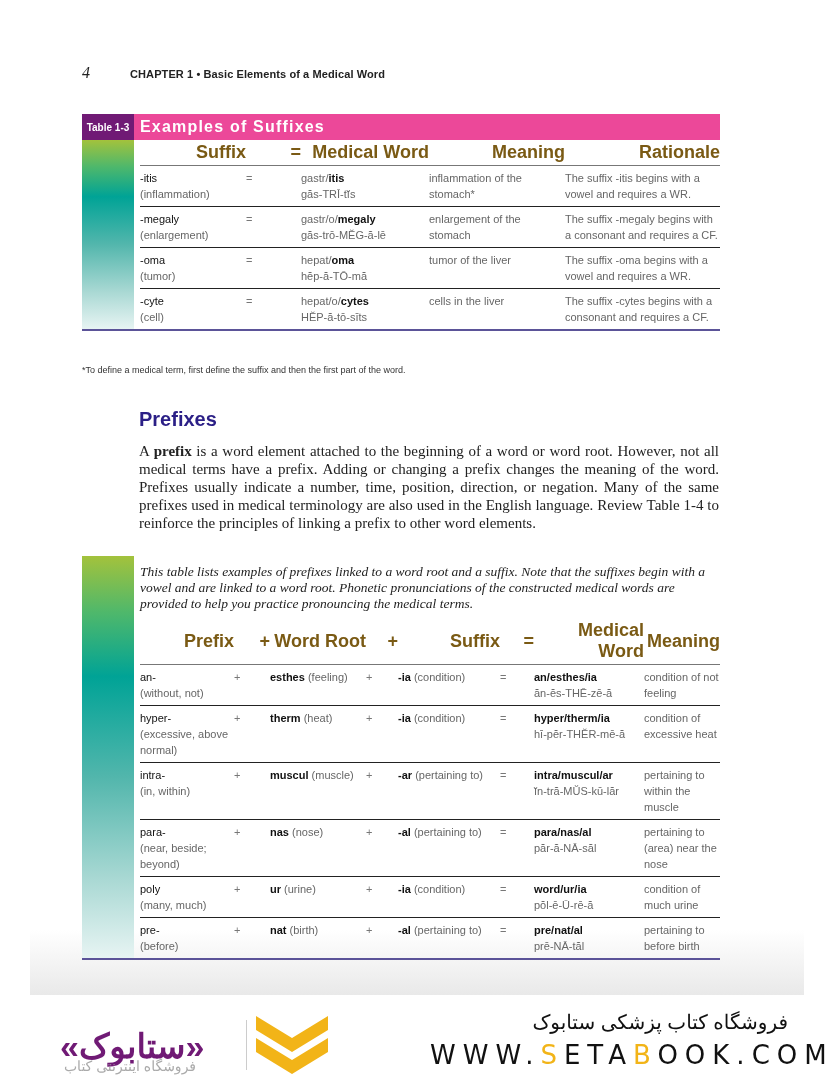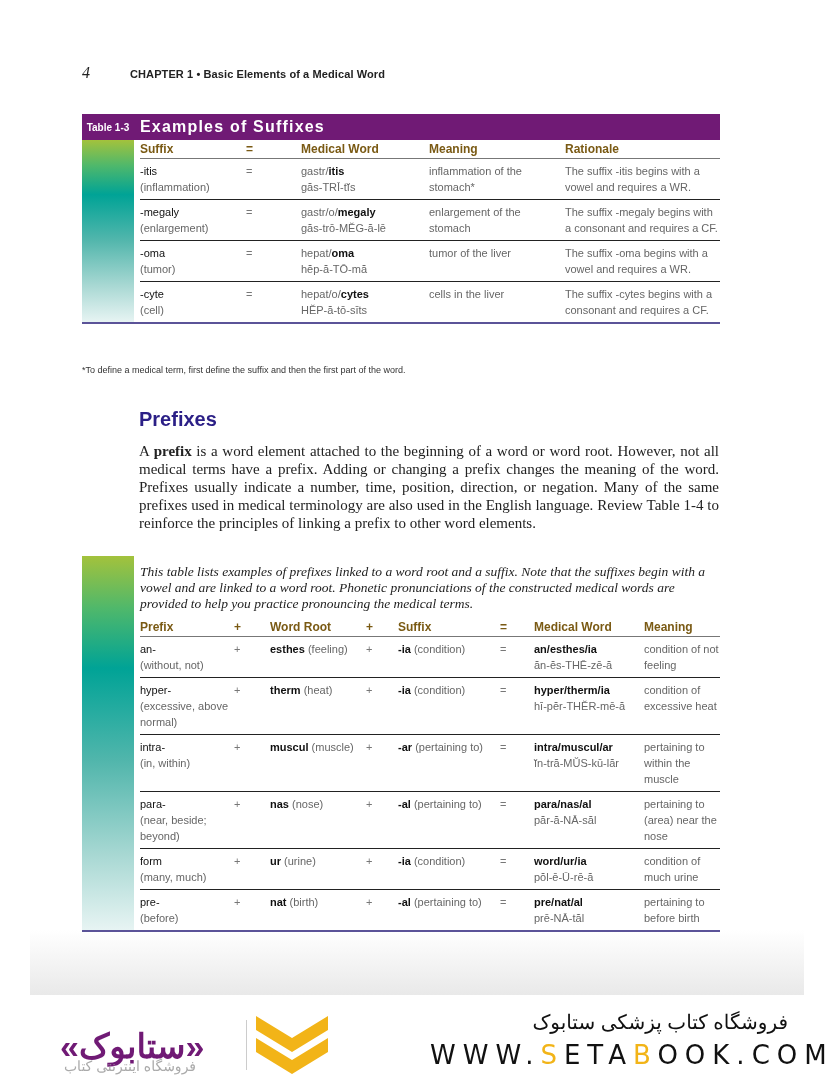--- a/index.html
+++ b/index.html
@@ -20,36 +20,36 @@
   .page-num { font-family: "Liberation Serif", serif; font-style: italic; font-size: 16px; font-weight: normal; width: 48px; }
   .chapter { font-size: 11px; letter-spacing: 0.1px; }
 
   .tbl-wrap { position: absolute; left: 82px; width: 638px; }
   .tbl-head { display: flex; height: 26px; }
   .tbl-num {
     width: 52px; background: #701a75; color: #fff; font-size: 10px; font-weight: bold;
     display: flex; align-items: center; justify-content: center;
   }
   .tbl-title {
-    flex: 1; background: #701a75; color: #fff; font-weight: bold; font-size: 16px;
+    flex: 1; background: #ec4899; color: #fff; font-weight: bold; font-size: 16px;
     letter-spacing: 1.2px; display: flex; align-items: center; padding-left: 6px;
   }
   .tbl-body { display: flex; position: relative; }
   .side-bar {
     width: 52px;
     background: linear-gradient(to bottom, #a3c23c 0%, #4fb86b 14%, #00a396 30%, #52b6ac 55%, #a8d8d3 80%, #e7f4f3 100%);
   }
   .tbl-content { flex: 1; padding-left: 6px; }
   .intro {
     font-family: "Liberation Serif", serif; font-style: italic; font-size: 13.5px; line-height: 16px;
     color: #222; margin: 8px 0 6px 0; padding-right: 10px;
   }
   table { border-collapse: collapse; width: 100%; }
   th {
-    text-align: left; color: #7a5a14; font-weight: bold; font-size: 12px;
+    text-align: right; color: #7a5a14; font-weight: bold; font-size: 18px;
     padding: 2px 0 2px 0; border-bottom: 1.5px solid #777;
   }
   td { font-size: 11px; color: #666; vertical-align: top; padding: 4px 0 4px 0; line-height: 16px; }
   tr.row td { border-bottom: 1.5px solid #222; }
   tr.row:last-child td { border-bottom: none; }
   .term { color: #111; }
   .b { color: #111; font-weight: bold; }
   .sym { color: #777; }
   .tbl-bottom { height: 2px; background: #5b5398; }
 
@@ -195,21 +195,21 @@
               <td><span class="term">para-</span><br><span class="">(near, beside; beyond)</span></td>
               <td><span class="sym">+</span></td>
               <td><span class="b">nas</span> <span class="">(nose)</span></td>
               <td><span class="sym">+</span></td>
               <td><span class="b">-al</span> <span class="">(pertaining to)</span></td>
               <td><span class="sym">=</span></td>
               <td><span class="b">para/nas/al</span><br><span class="">păr-ă-NĀ-săl</span></td>
               <td><span class="">pertaining to (area) near the nose</span></td>
             </tr>
             <tr class="row">
-              <td><span class="term">form</span><br><span class="">(many, much)</span></td>
+              <td><span class="term">poly</span><br><span class="">(many, much)</span></td>
               <td><span class="sym">+</span></td>
               <td><span class="b">ur</span> <span class="">(urine)</span></td>
               <td><span class="sym">+</span></td>
               <td><span class="b">-ia</span> <span class="">(condition)</span></td>
               <td><span class="sym">=</span></td>
               <td><span class="b">word/ur/ia</span><br><span class="">pŏl-ē-Ū-rē-ă</span></td>
               <td><span class="">condition of much urine</span></td>
             </tr>
             <tr class="row">
               <td><span class="term">pre-</span><br><span class="">(before)</span></td>

